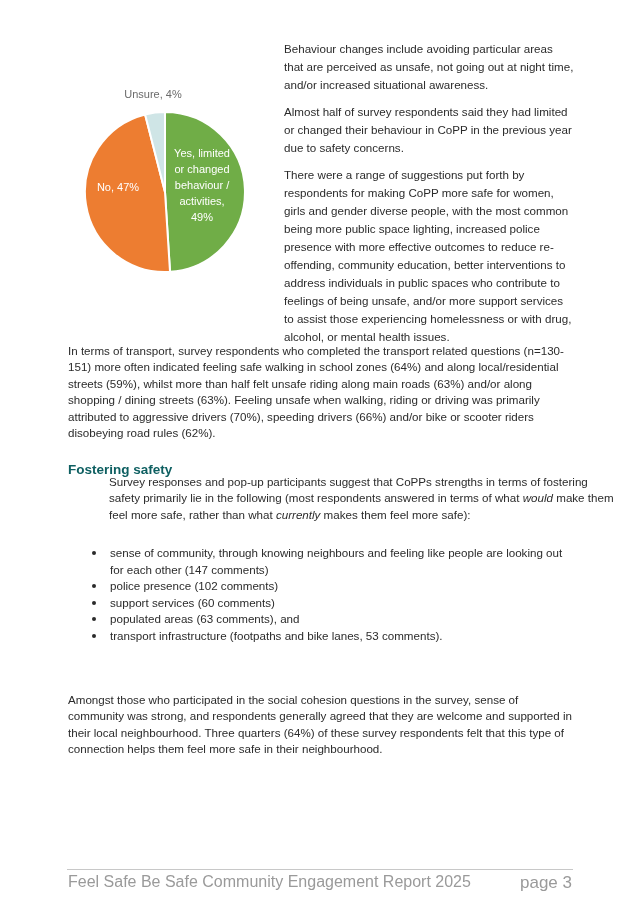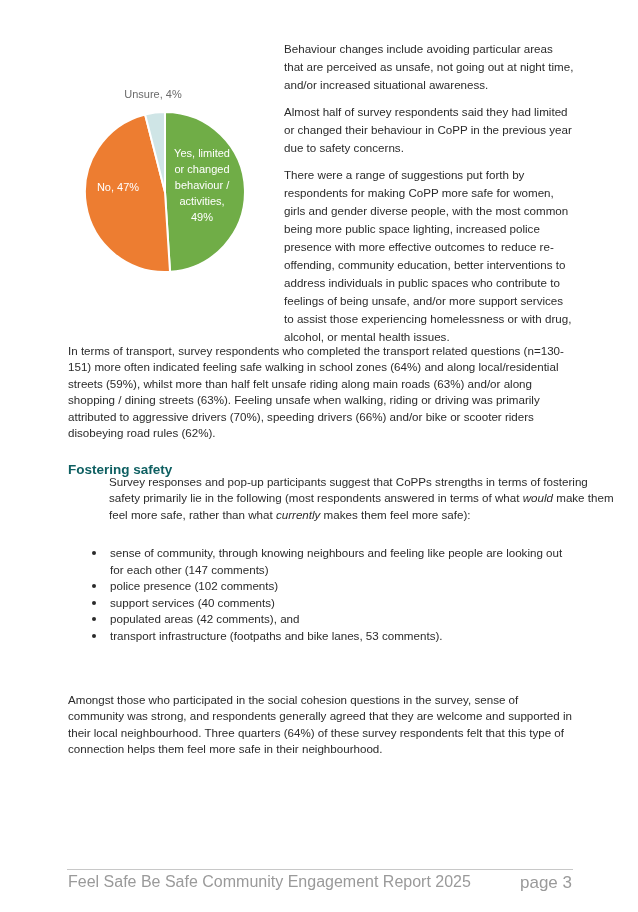--- a/index.html
+++ b/index.html
@@ -57,22 +57,22 @@
 
   <div class="heading">Fostering safety</div>
 
   <div class="body intro">
     <p><span>Survey responses and pop-up participants suggest that CoPPs strengths in terms of fostering safety primarily lie in the following (most respondents answered in terms of what </span><em>would</em><span> make them feel more safe, rather than what </span><em>currently</em><span> makes them feel more safe):</span></p>
   </div>
 
   <ul class="bullets">
     <li><span class="dot"></span><span>sense of community, through knowing neighbours and feeling like people are looking out for each other (147 comments)</span></li>
     <li><span class="dot"></span><span>police presence (102 comments)</span></li>
-    <li><span class="dot"></span><span>support services (40 comments)</span></li>
-    <li><span class="dot"></span><span>populated areas (42 comments), and</span></li>
+    <li><span class="dot"></span><span>support services (60 comments)</span></li>
+    <li><span class="dot"></span><span>populated areas (63 comments), and</span></li>
     <li><span class="dot"></span><span>transport infrastructure (footpaths and bike lanes, 53 comments).</span></li>
   </ul>
 
   <div class="body cohesion">
     <p>Amongst those who participated in the social cohesion questions in the survey, sense of community was strong, and respondents generally agreed that they are welcome and supported in their local neighbourhood. Three quarters (64%) of these survey respondents felt that this type of connection helps them feel more safe in their neighbourhood.</p>
   </div>
 
   <div class="footer-rule"></div>
   <div class="footer-left">Feel Safe Be Safe Community Engagement Report 2025</div>
   <div class="footer-right">page 3</div>

